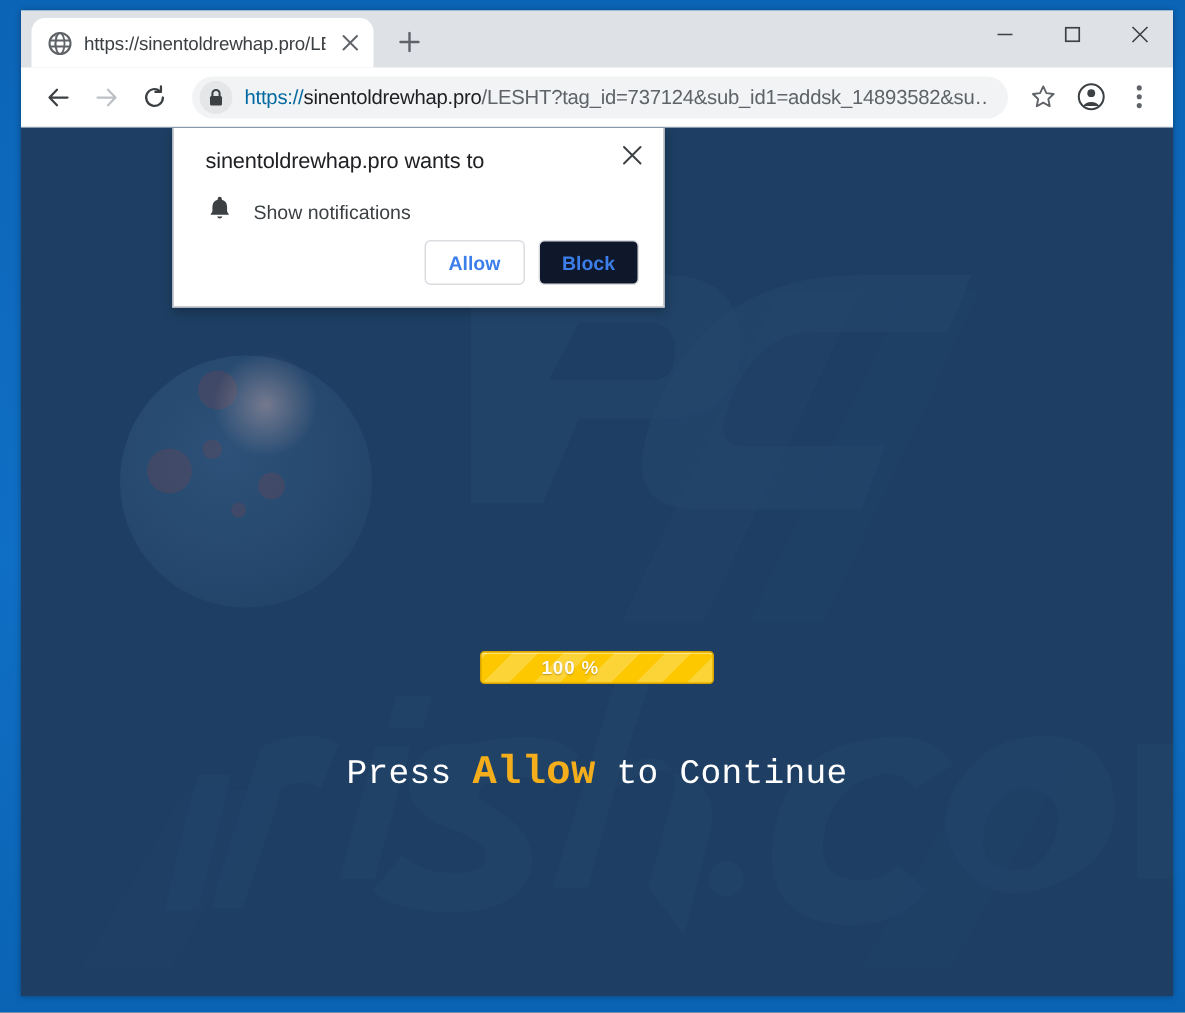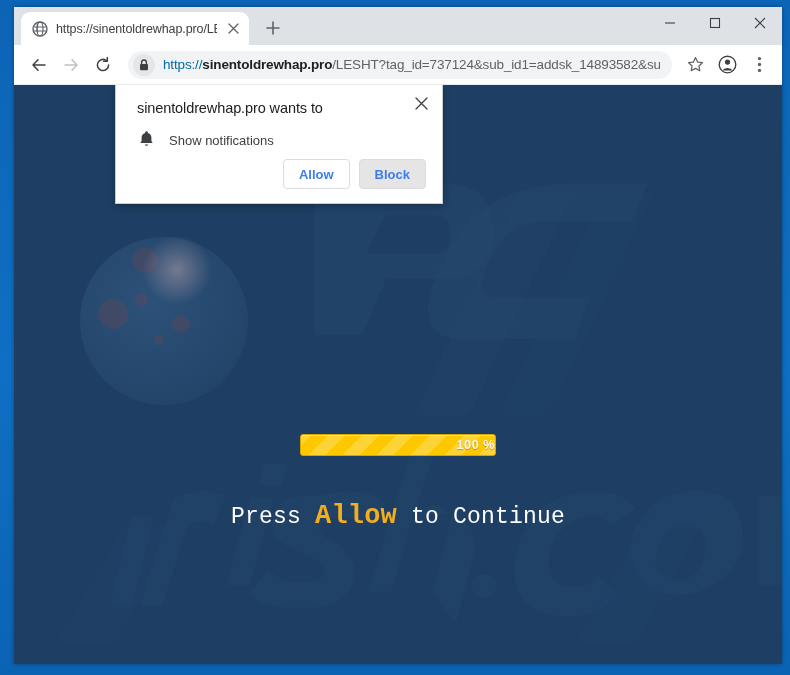--- a/index.html
+++ b/index.html
@@ -159,21 +159,21 @@
     flex: 1 1 auto;
     font-size: 13.5px;
     color: #202124;
     white-space: nowrap;
     overflow: hidden;
     text-overflow: clip;
     margin-left: 6px;
     letter-spacing: -0.15px;
   }
   .omnibox-url .scheme { color: #0369a1; }
-  .omnibox-url .host   { color: #202124; font-weight: bold; }
+  .omnibox-url .host   { color: #202124; font-weight: normal; }
   .omnibox-url .path   { color: #5f6368; }
 
   .toolbar-icon {
     width: 30px;
     height: 30px;
     display: flex;
     align-items: center;
     justify-content: center;
     border-radius: 50%;
     flex: 0 0 auto;
@@ -225,35 +225,36 @@
   .progress-wrap {
     position: absolute;
     left: 0;
     top: 349px;
     width: 100%;
     display: flex;
     justify-content: center;
   }
   .progress-bar {
     position: relative;
-    width: 196px;
+    width: 156px;
     height: 22px;
     border-radius: 3px;
     background-color: #fdc800;
     background-image: repeating-linear-gradient(
         -45deg,
         rgba(255,255,255,0.22) 0px,
         rgba(255,255,255,0.22) 12px,
         rgba(255,255,255,0.0) 12px,
         rgba(255,255,255,0.0) 24px);
     border: 1px solid #d8a400;
     box-shadow: inset 0 1px 0 rgba(255,255,255,0.45);
     display: flex;
     align-items: center;
-    justify-content: flex-end;
+    justify-content: flex-start;
+    padding-left: 40px;
   }
   .progress-label {
     font-size: 12.5px;
     font-weight: bold;
     color: #fffaf0;
     letter-spacing: 0.6px;
     text-shadow: 0 1px 1px rgba(150,110,0,0.6);
   }
 
   
@@ -330,21 +331,21 @@
     border: 1px solid #dadce0;
     border-radius: 4px;
     font-size: 13px;
     font-weight: bold;
     color: #3c7eea;
     display: flex;
     align-items: center;
     justify-content: center;
     background: #ffffff;
   }
-  .bubble-btn.secondary { background: #e5e5e5; }
+  .bubble-btn.secondary { background: #0f172a; }
 </style>
 </head>
 <body>
 
 <div class="screen">
 
   <div class="browser-window">
 
     <div class="tabstrip">
 

